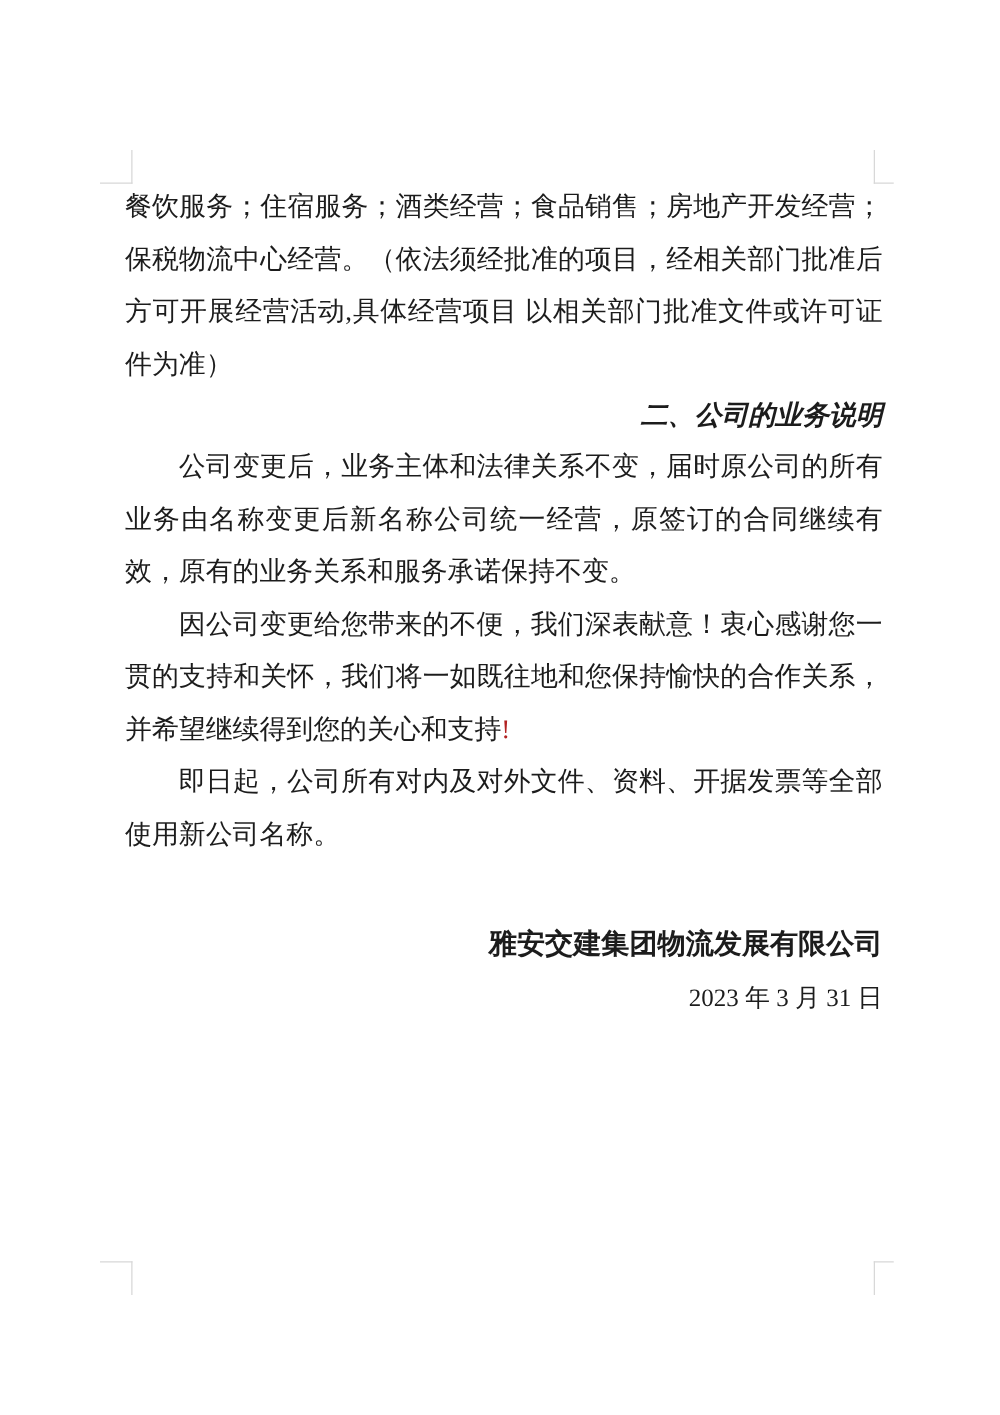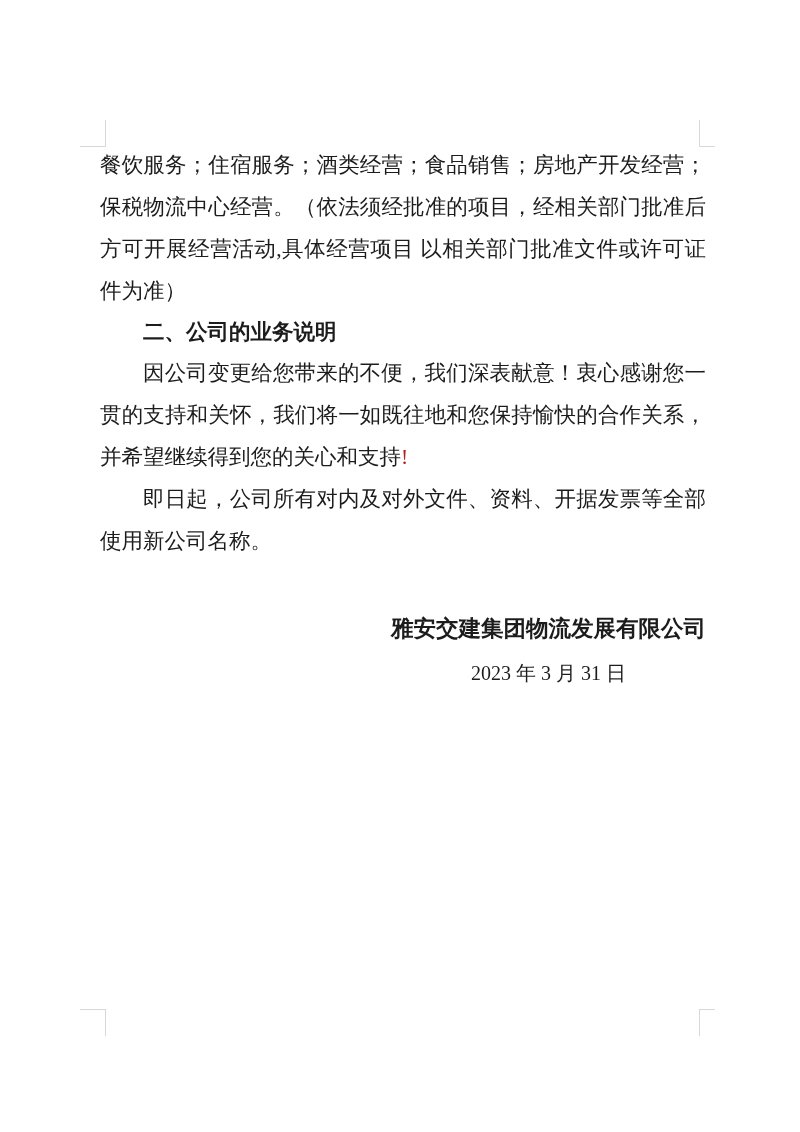--- a/index.html
+++ b/index.html
@@ -27,28 +27,29 @@
     width: 606px;
     font-size: 21.5px;
     line-height: 42px;
     text-align: justify;
   }
   .content p { margin: 0; text-indent: 2em; }
   .content p.no-indent { text-indent: 0; }
   .content p.heading {
     font-family: "Liberation Sans", sans-serif;
     font-weight: bold;
-    text-align: left;
+    text-align: right;
     line-height: 40px;
+    font-style: italic;
   }
   .signature-block {
     margin-top: 45px;
     text-align: right;
   }
-  .signature-inner { display: inline-block; text-align: center; }
+  .signature-inner { display: inline-block; text-align: right; }
   .signature-inner .company {
     font-weight: bold;
     font-size: 22.5px;
     line-height: 44px;
     white-space: nowrap;
   }
   .signature-inner .date {
     font-size: 20px;
     line-height: 44px;
     white-space: nowrap;
@@ -63,20 +64,21 @@
   <div class="mark tr"></div>
   <div class="mark bl"></div>
   <div class="mark br"></div>
 
   <div class="content">
 
     <p class="no-indent">餐饮服务；住宿服务；酒类经营；食品销售；房地产开发经营；保税物流中心经营。（依法须经批准的项目，经相关部门批准后方可开展经营活动,具体经营项目 以相关部门批准文件或许可证件为准）</p>
 
     <p class="heading">二、公司的业务说明</p>
 
+    <p>公司变更后，业务主体和法律关系不变，届时原公司的所有业务由名称变更后新名称公司统一经营，原签订的合同继续有效，原有的业务关系和服务承诺保持不变。</p>
 
 
     <p><span>因公司变更给您带来的不便，我们深表献意！衷心感谢您一贯的支持和关怀，我们将一如既往地和您保持愉快的合作关系，并希望继续得到您的关心和支持</span><span style="color:#b22222;">!</span></p>
 
     <p>即日起，公司所有对内及对外文件、资料、开据发票等全部使用新公司名称。</p>
 
 
     <div class="signature-block">
       <div class="signature-inner">
         <div class="company">雅安交建集团物流发展有限公司</div>

